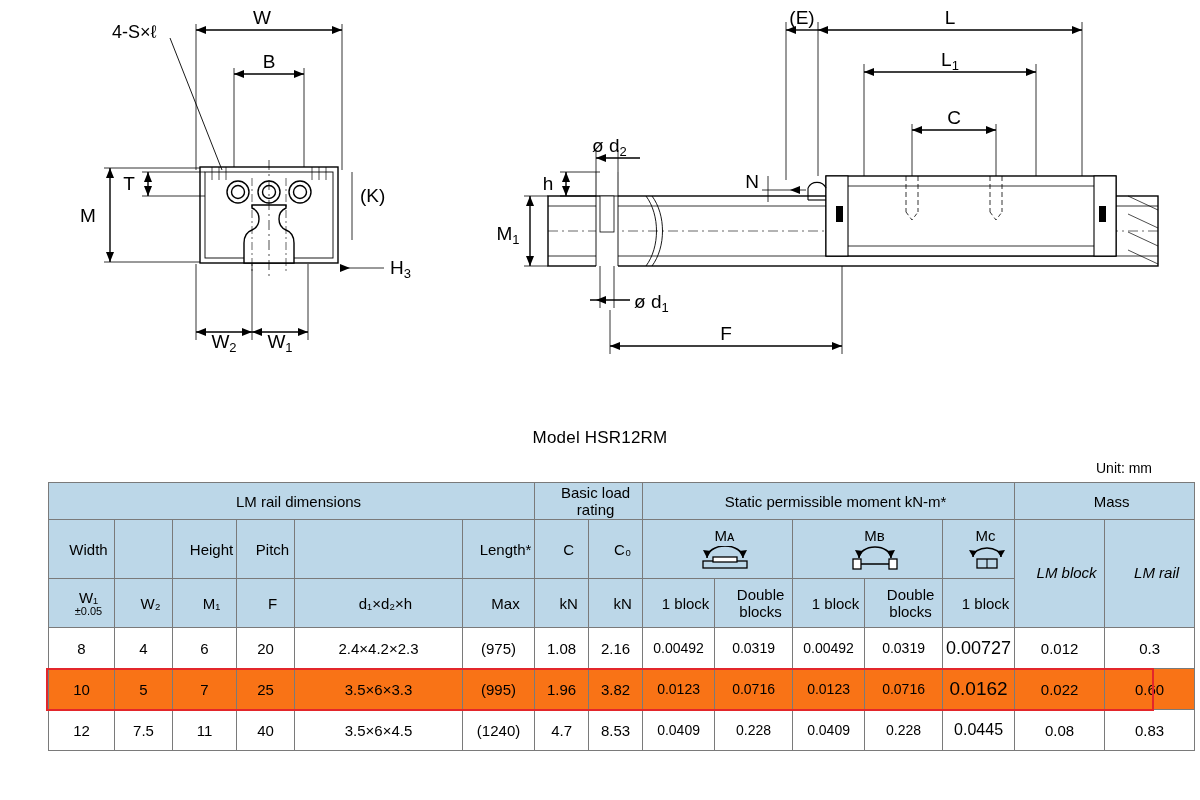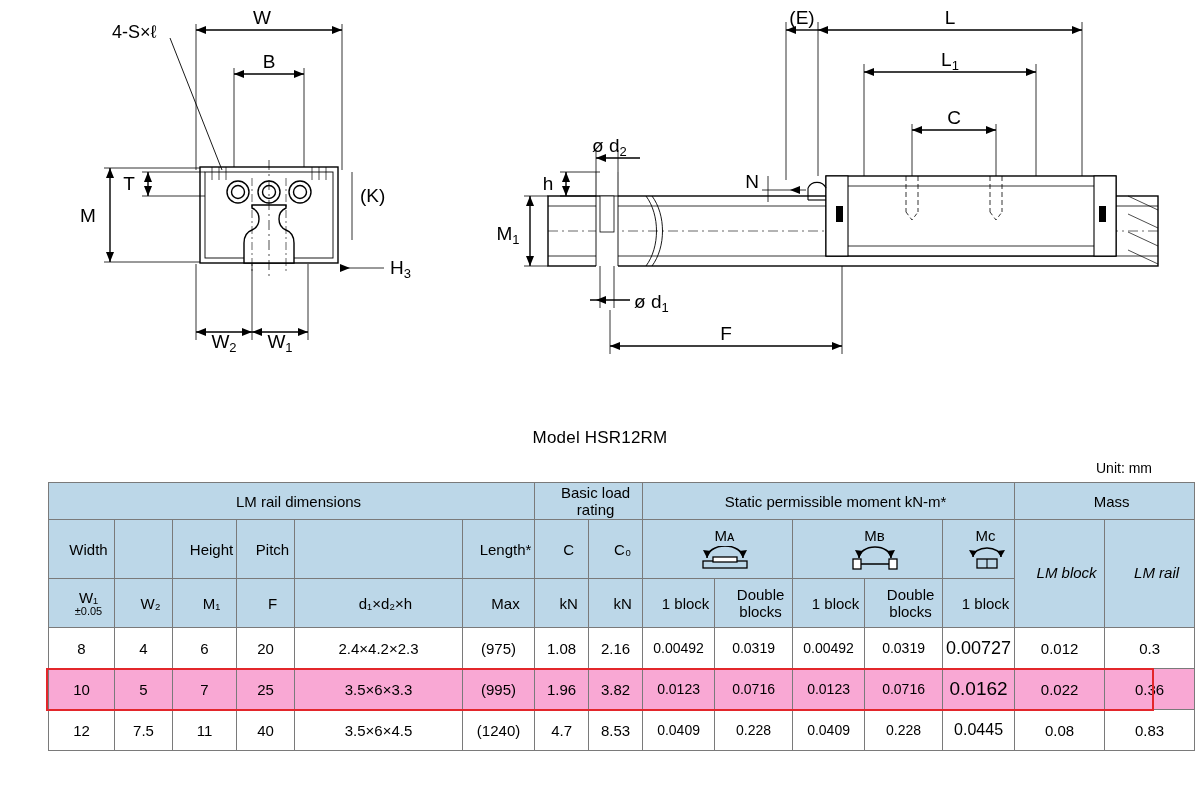--- a/index.html
+++ b/index.html
@@ -73,21 +73,21 @@
     padding-left: 14px;
   }
   .hdr-tall { height: 36px; }
   .grp-head { font-size: 17px; }
   .small-head { font-size: 13px; }
   .xsmall-head { font-size: 12.5px; }
   .sub-label { font-size: 11px; display:block; line-height: 1.05; }
 
   .row-data td { height: 40px; font-size: 16px; }
   .row-data.highlight td {
-    background: #f9a8d4;
+    background: #f97316;
   }
   
   .red-frame {
     position: absolute;
     left: 46px;
     top: 0;
     width: 1108px;
     height: 42px;
     border: 2.5px solid #e3262b;
     box-sizing: border-box;
@@ -415,21 +415,21 @@
           <td>3.5×6×3.3</td>
           <td>(995)</td>
           <td>1.96</td>
           <td>3.82</td>
           <td style="font-size:14px">0.0123</td>
           <td style="font-size:14px">0.0716</td>
           <td style="font-size:14px">0.0123</td>
           <td style="font-size:14px">0.0716</td>
           <td style="font-size:19px">0.0162</td>
           <td>0.022</td>
-          <td>0.36</td>
+          <td>0.60</td>
         </tr>
         <tr class="row-data">
           <td>12</td>
           <td>7.5</td>
           <td>11</td>
           <td>40</td>
           <td>3.5×6×4.5</td>
           <td>(1240)</td>
           <td>4.7</td>
           <td>8.53</td>

